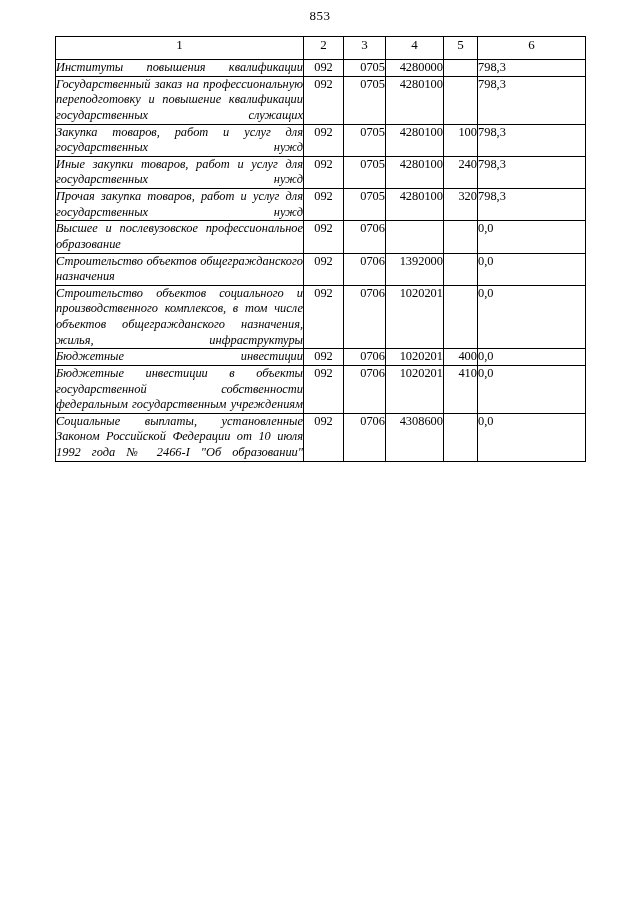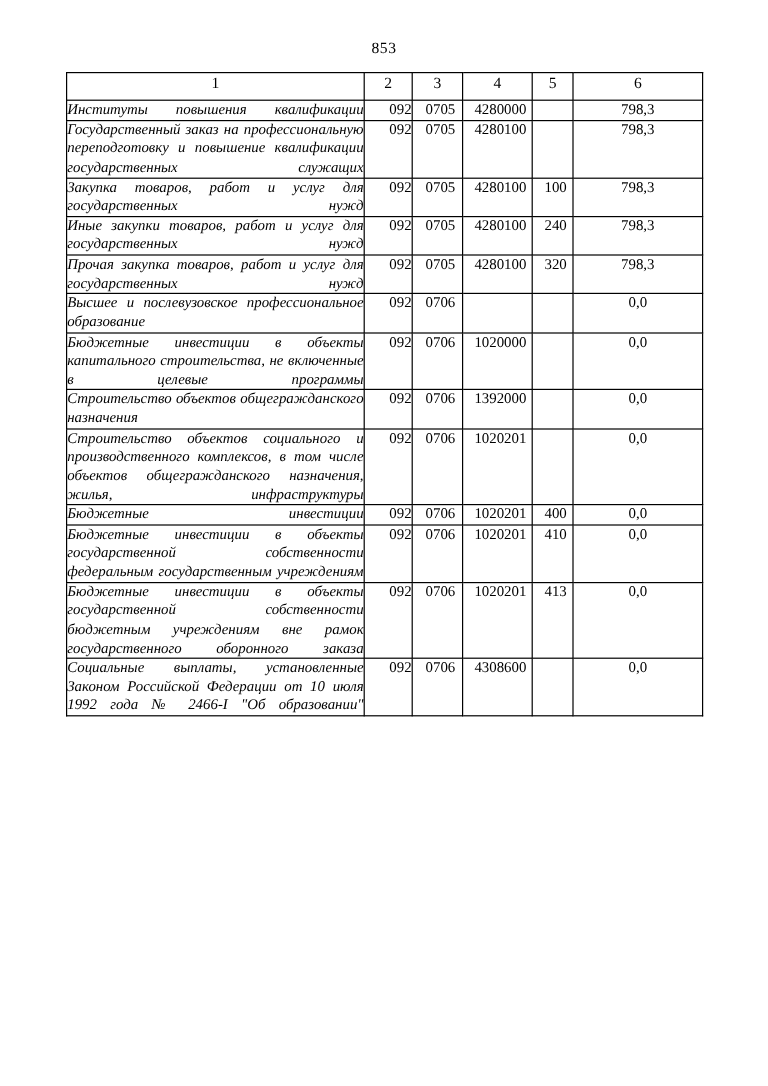--- a/index.html
+++ b/index.html
@@ -16,21 +16,21 @@
   }
   .page {
     width: 640px;
     height: 905px;
     position: relative;
     box-sizing: border-box;
   }
   .page-number {
     text-align: center;
     font-size: 13px;
-    margin-top: 32px;
+    margin-top: 8px;
     letter-spacing: 0.5px;
   }
   .table-wrap {
     margin: 12px 55px 0 55px;
   }
   table.doc-table {
     border-collapse: collapse;
     width: 530px;
     table-layout: fixed;
     font-size: 12.4px;
@@ -62,31 +62,31 @@
   td.name {
     text-align: justify;
     text-align-last: justify;
     padding-left: 6px;
     padding-right: 6px;
     line-height: 1.26;
     hyphens: none;
     font-style: italic;
   }
   td.num {
-    text-align: right;
+    text-align: center;
     padding-left: 6px;
     padding-right: 2px;
     white-space: nowrap;
   }
   td.num.center {
-    text-align: center;
+    text-align: right;
     padding-left: 5px;
   }
   td.sum {
-    text-align: center;
+    text-align: left;
     padding-right: 10px;
     white-space: nowrap;
   }
   td.bottomalign {
     vertical-align: bottom;
   }
 </style>
 </head>
 <body>
 
@@ -157,28 +157,20 @@
           </tr>
           <tr>
             <td class="name">Высшее и послевузовское профессиональное образование</td>
             <td class="num bottomalign">092</td>
             <td class="num center bottomalign">0706</td>
             <td class="num center bottomalign"></td>
             <td class="num center bottomalign"></td>
             <td class="sum bottomalign">0,0</td>
           </tr>
           <tr>
-            <td class="name">Бюджетные инвестиции в объекты капитального строительства, не включенные в целевые программы</td>
-            <td class="num bottomalign">092</td>
-            <td class="num center bottomalign">0706</td>
-            <td class="num center bottomalign">1020000</td>
-            <td class="num center bottomalign"></td>
-            <td class="sum bottomalign">0,0</td>
-          </tr>
-          <tr>
             <td class="name">Строительство объектов общегражданского назначения</td>
             <td class="num bottomalign">092</td>
             <td class="num center bottomalign">0706</td>
             <td class="num center bottomalign">1392000</td>
             <td class="num center bottomalign"></td>
             <td class="sum bottomalign">0,0</td>
           </tr>
           <tr>
             <td class="name">Строительство объектов социального и производственного комплексов, в том числе объектов общегражданского назначения, жилья, инфраструктуры</td>
             <td class="num bottomalign">092</td>
@@ -194,28 +186,20 @@
             <td class="num center bottomalign">1020201</td>
             <td class="num center bottomalign">400</td>
             <td class="sum bottomalign">0,0</td>
           </tr>
           <tr>
             <td class="name">Бюджетные инвестиции в объекты государственной собственности федеральным государственным учреждениям</td>
             <td class="num bottomalign">092</td>
             <td class="num center bottomalign">0706</td>
             <td class="num center bottomalign">1020201</td>
             <td class="num center bottomalign">410</td>
-            <td class="sum bottomalign">0,0</td>
-          </tr>
-          <tr>
-            <td class="name">Бюджетные инвестиции в объекты государственной собственности бюджетным учреждениям вне рамок государственного оборонного заказа</td>
-            <td class="num bottomalign">092</td>
-            <td class="num center bottomalign">0706</td>
-            <td class="num center bottomalign">1020201</td>
-            <td class="num center bottomalign">413</td>
             <td class="sum bottomalign">0,0</td>
           </tr>
           <tr>
             <td class="name">Социальные выплаты, установленные Законом Российской Федерации от 10 июля 1992 года № 2466-I "Об образовании"</td>
             <td class="num bottomalign">092</td>
             <td class="num center bottomalign">0706</td>
             <td class="num center bottomalign">4308600</td>
             <td class="num center bottomalign"></td>
             <td class="sum bottomalign">0,0</td>
           </tr>

